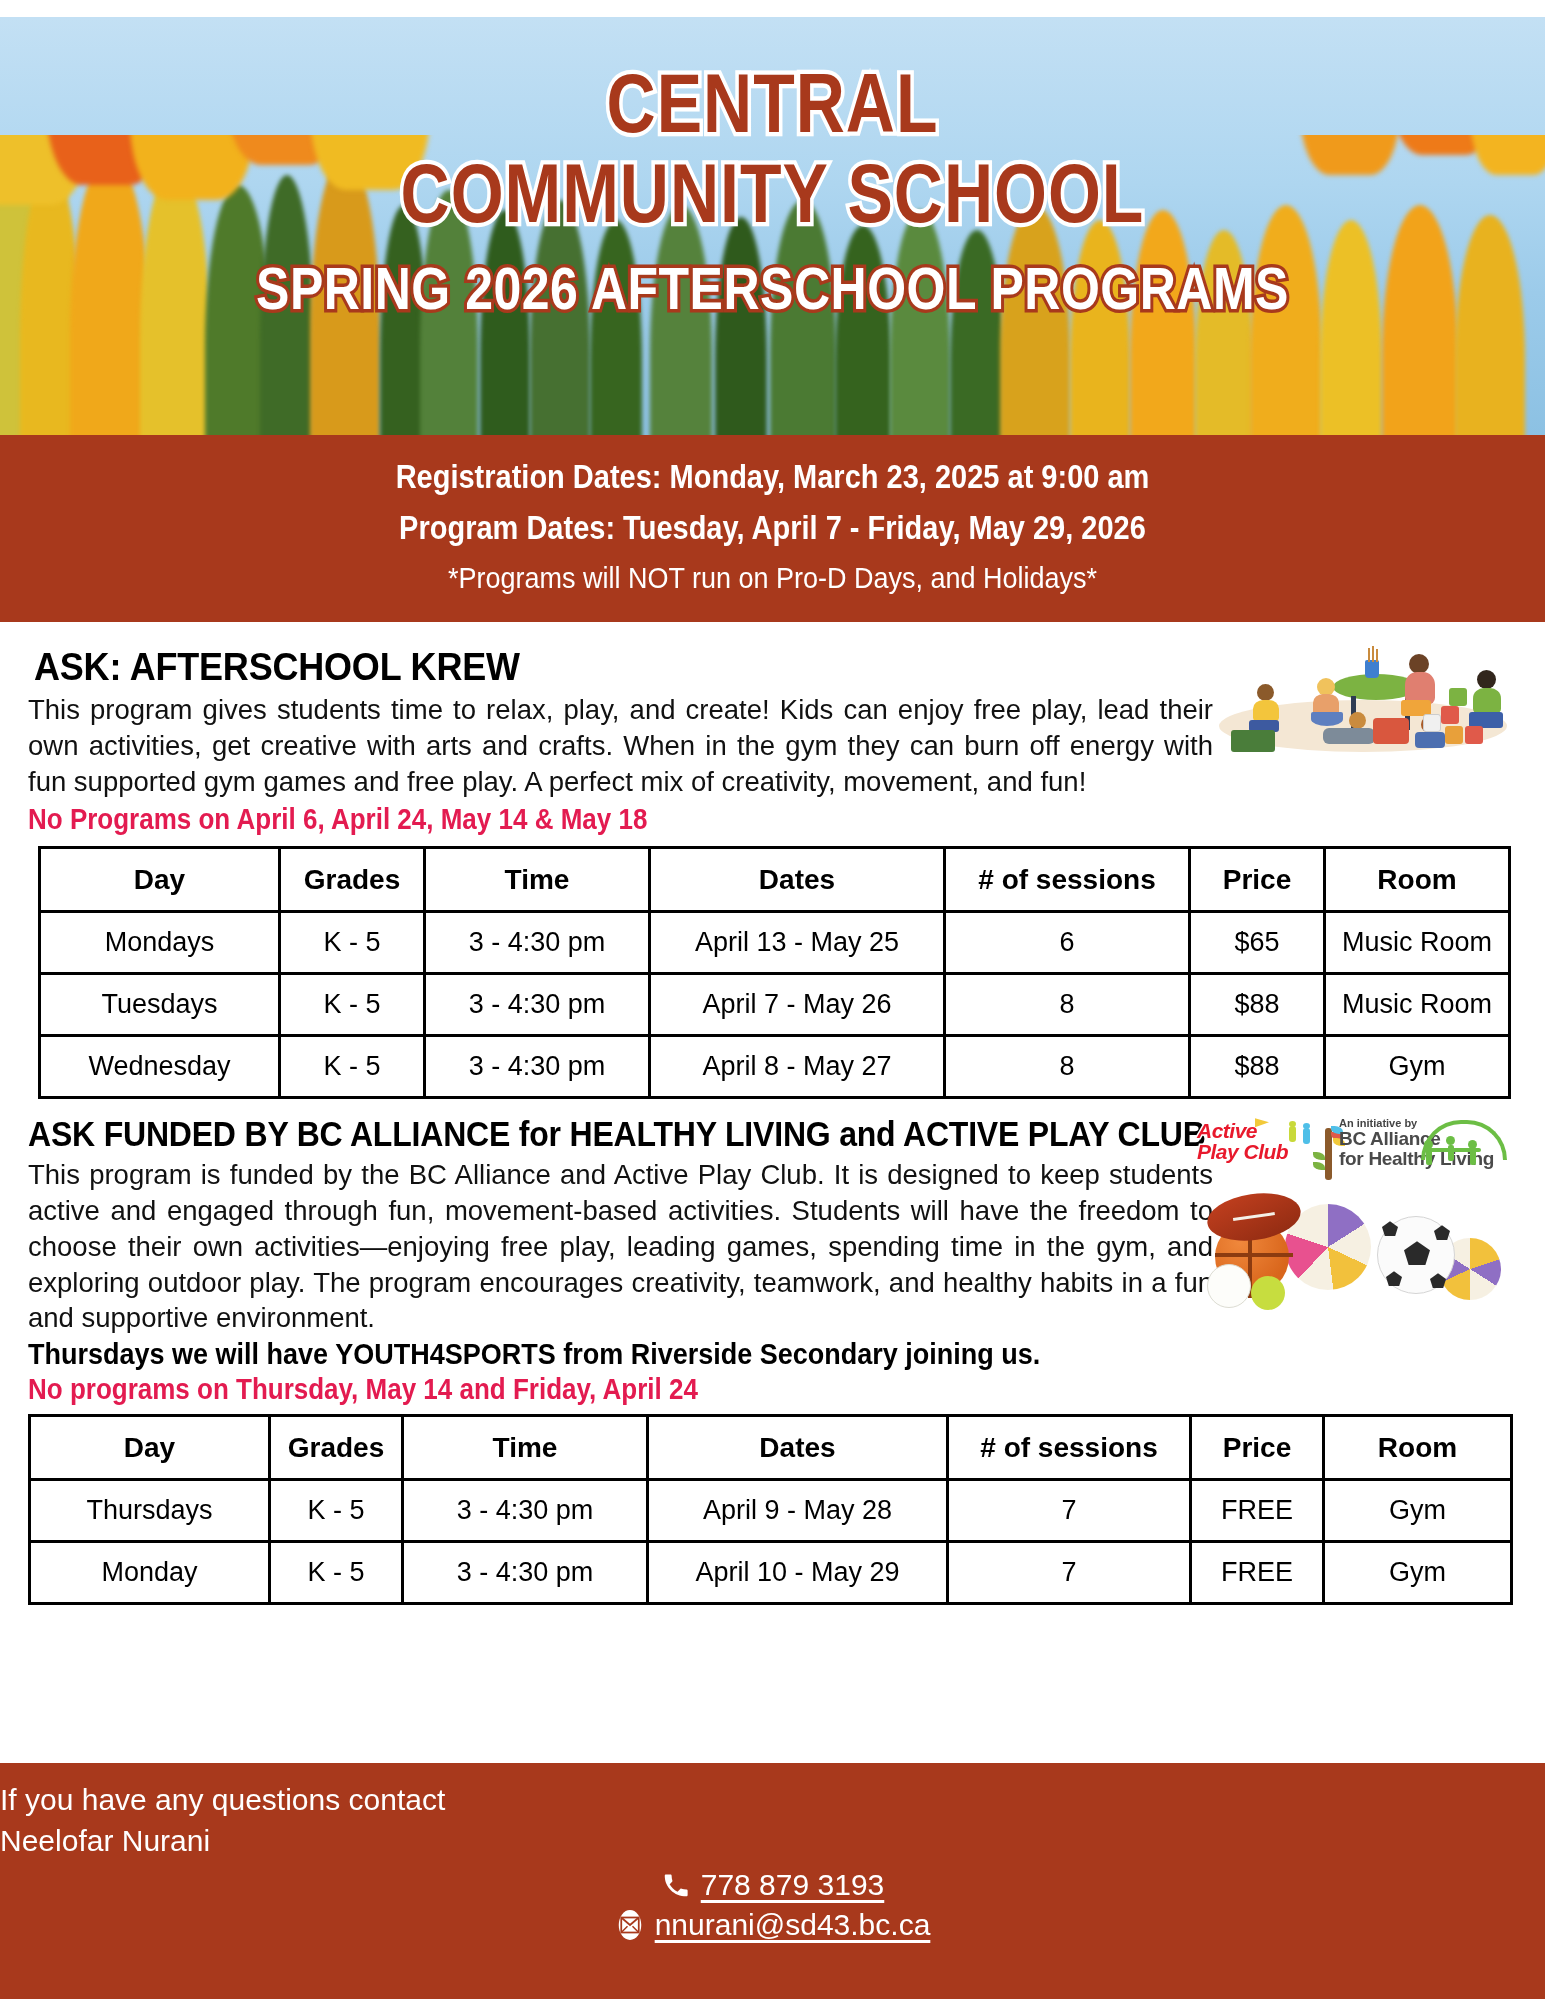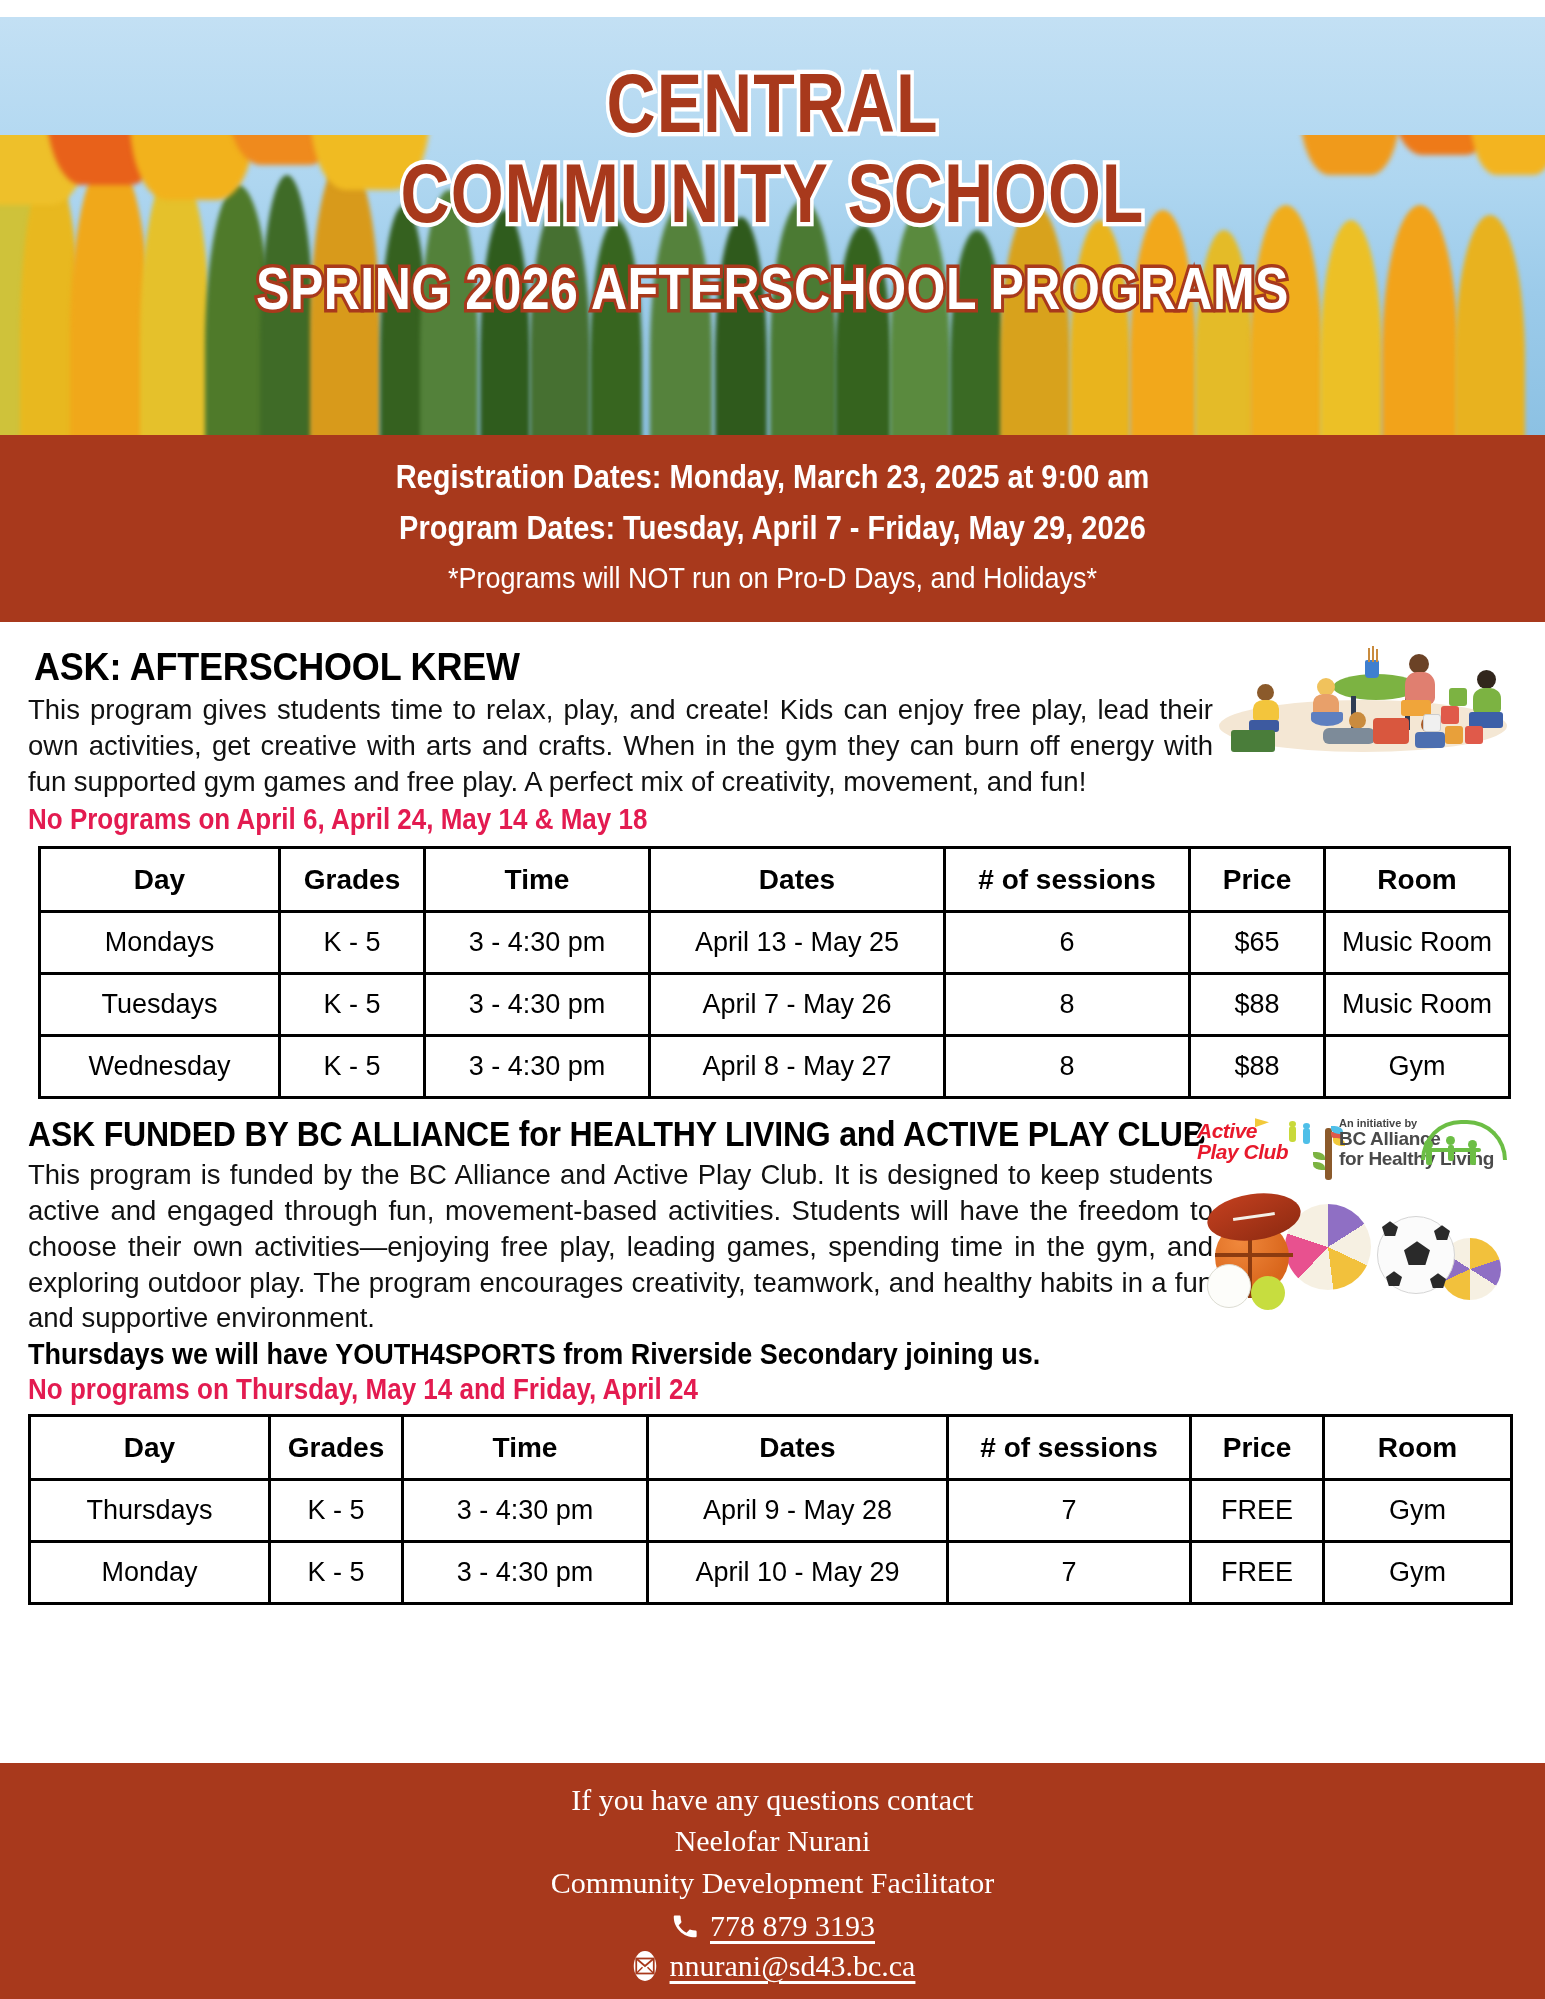--- a/index.html
+++ b/index.html
@@ -249,24 +249,22 @@
   .trunk { position:absolute; left:14px; top:4px; width:7px; height:52px; background:#8b5a2b; border-radius:3px;}
   .leafA { position:absolute; width:12px; height:8px; background:#7cb342; border-radius:0 70% 0 70%; }
 
   
   .footer {
     position: absolute;
     left: 0; bottom: 0;
     width: 1545px;
     background: #a8391c;
     color: #fff;
-    text-align: center;
     padding: 16px 0 18px 0;
     height: 236px;
-    font-family: Liberation Serif, serif;
   }
   .f-line { font-size: 30px; line-height: 1.38; }
   .f-contact {
     display: flex; align-items: center; justify-content: center;
     gap: 10px; margin-top: 6px;
   }
   .f-contact .val {
     font-size: 30px;
     text-decoration: underline;
     text-underline-offset: 5px;
@@ -535,21 +533,20 @@
             <td>Gym</td>
           </tr>
         </tbody>
       </table>
     </div>
   </div>
 
   <div class="footer">
     <div class="f-line">If you have any questions contact</div>
     <div class="f-line">Neelofar Nurani</div>
-    <div class="f-line">Community Development Facilitator</div>
 
     <div class="f-contact">
       <span class="ico">
         <svg viewBox="0 0 24 24" fill="#ffffff">
             <path d="M6.6 10.8c1.4 2.8 3.8 5.1 6.6 6.6l2.2-2.2c.3-.3.7-.4 1.1-.2 1.2.4 2.5.6 3.8.6.6 0 1 .4 1 1V20c0 .6-.4 1-1 1C10.4 21 3 13.6 3 4.5c0-.6.4-1 1-1h3.5c.6 0 1 .4 1 1 0 1.3.2 2.6.6 3.8.1.4 0 .8-.2 1.1l-2.3 2.4z"></path>
           </svg>
       </span>
       <span class="val">778 879 3193</span>
     </div>
 

